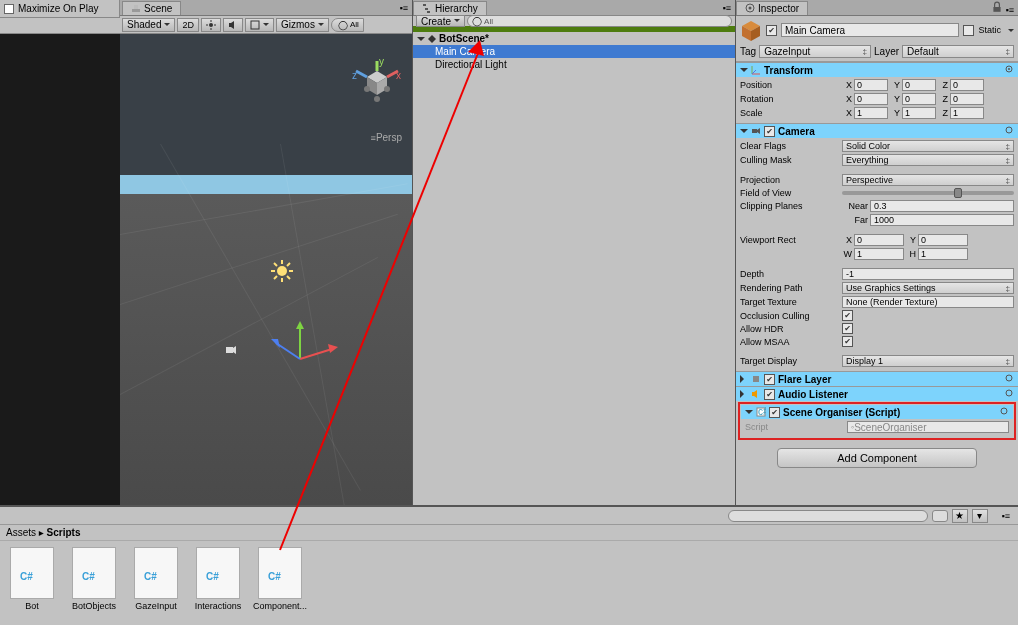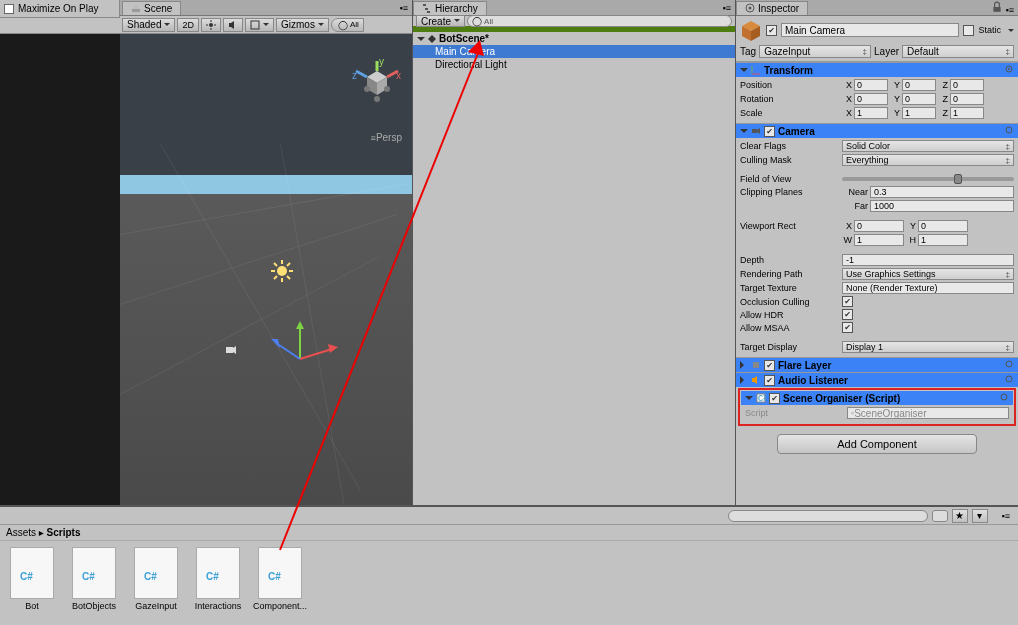--- a/index.html
+++ b/index.html
@@ -50,21 +50,21 @@
 .insp-header { display:flex; align-items:center; padding:3px 4px; gap:4px; }
 .insp-header .cube { width:22px; height:22px; }
 .chk { width:11px;height:11px;border:1px solid #555;background:#e8e8e8;display:inline-flex;align-items:center;justify-content:center; }
 .chk.on::after { content:"✔"; font-size:8px; color:#333; }
 .insp-header .name-field { flex:1; border:1px solid #888; background:#e8e8e8; height:14px; padding:0 3px; display:flex; align-items:center; }
 .tag-row { display:flex; align-items:center; padding:1px 4px 3px 4px; gap:3px; border-bottom:1px solid #999; }
 .dd { flex:1; border:1px solid #888; background:linear-gradient(#e5e5e5,#cfcfcf); height:13px; padding:0 4px; display:flex; align-items:center; font-size:9px; position:relative; }
 .dd::after { content:"‡"; position:absolute; right:3px; font-size:8px; color:#555; }
 
 .comp { border-top:1px solid #999; }
-.comp-hdr { display:flex; align-items:center; gap:3px; padding:1px 4px; background:#3b82f6; }
+.comp-hdr { display:flex; align-items:center; gap:3px; padding:1px 4px; background:#7dd3fc; }
 .comp-hdr .arr { width:0;height:0;border:4px solid transparent;border-top-color:#333;transform:translateY(2px); }
 .comp-hdr .title { font-weight:bold; font-size:10px; }
 .comp-body { padding:1px 4px 3px 4px; }
 .prop-row { display:flex; align-items:center; padding:1px 0; gap:2px; }
 .prop-row .lbl { width:100px; font-size:9px; }
 .prop-row .val { flex:1; display:flex; align-items:center; gap:2px; }
 .num-field { border:1px solid #888; background:#e8e8e8; height:12px; width:34px; padding:0 2px; font-size:9px; display:flex; align-items:center; }
 .axis-lbl { font-size:9px; width:10px; text-align:right; }
 .full-field { border:1px solid #888; background:#e8e8e8; height:12px; flex:1; padding:0 3px; font-size:9px; display:flex; align-items:center; }
 .full-dd { border:1px solid #888; background:linear-gradient(#e5e5e5,#cfcfcf); height:12px; flex:1; padding:0 3px; font-size:9px; display:flex; align-items:center; position:relative;}
@@ -353,20 +353,26 @@
                 <div class="full-dd">Solid Color</div>
               </div>
             </div>
           <div class="prop-row">
               <span class="lbl">Culling Mask</span>
               <div class="val">
                 <div class="full-dd">Everything</div>
               </div>
             </div>
           <div style="height:6px"></div>
+          <div class="prop-row">
+              <span class="lbl">Projection</span>
+              <div class="val">
+                <div class="full-dd">Perspective</div>
+              </div>
+            </div>
           <div class="prop-row">
               <span class="lbl">Field of View</span>
               <div class="val">
                 <div class="slider">
                   <div class="thumb"></div>
                 </div>
               </div>
             </div>
           <div class="prop-row">
               <span class="lbl">Clipping Planes</span>

